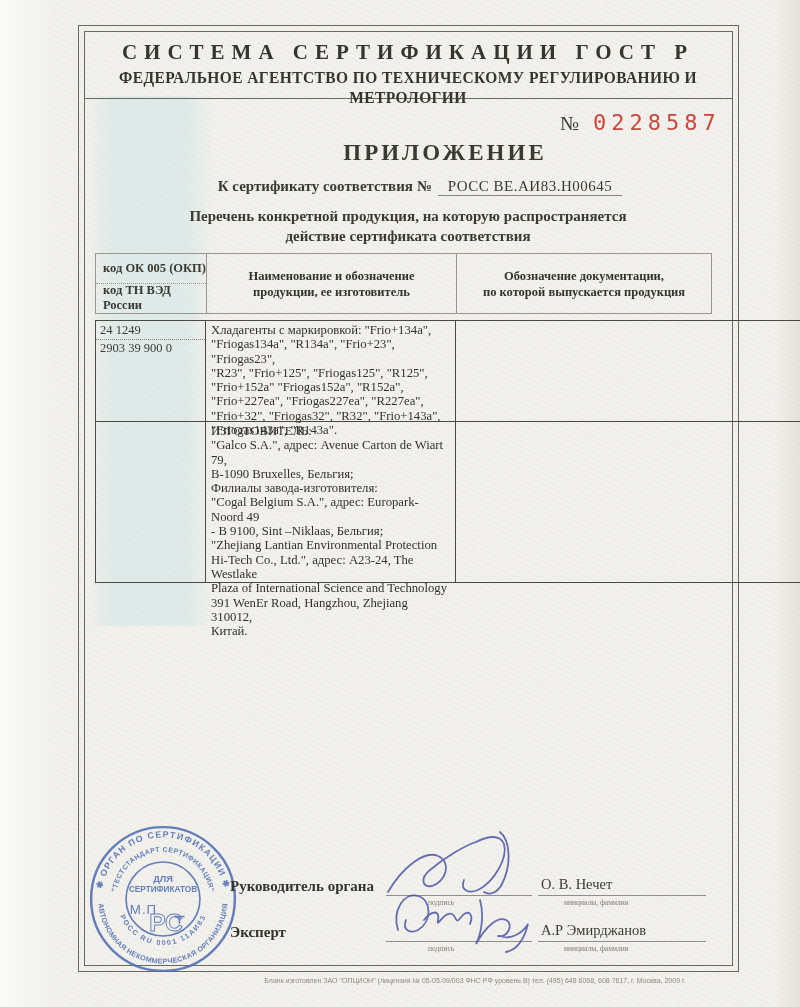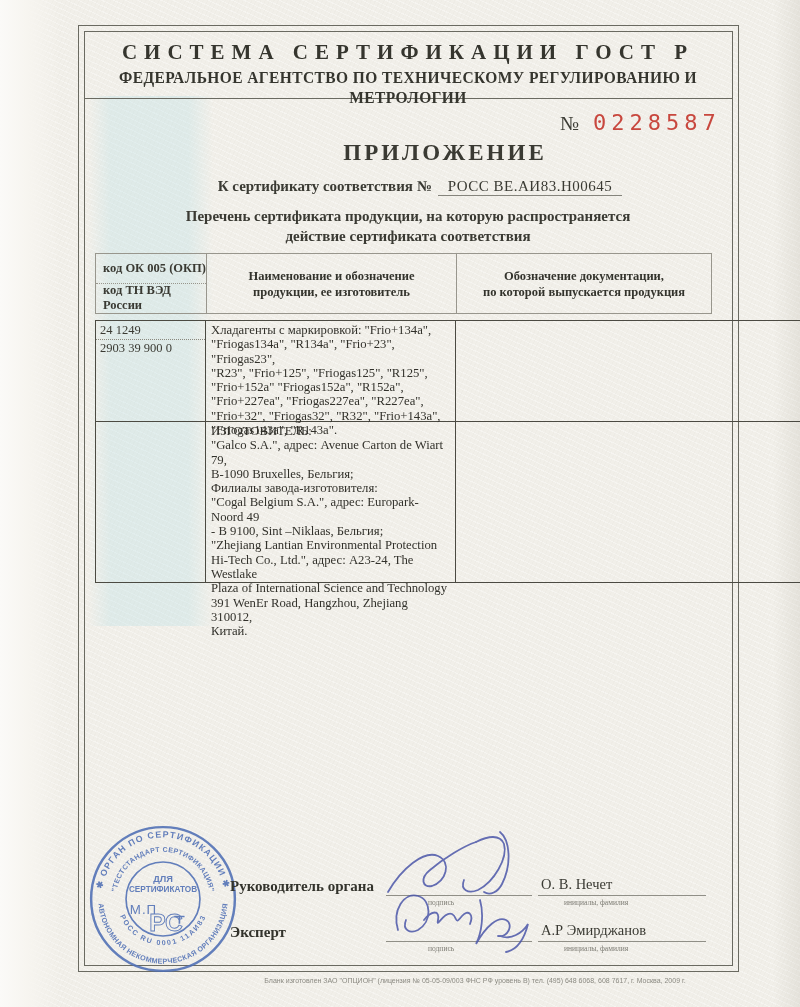--- a/index.html
+++ b/index.html
@@ -90,21 +90,21 @@
 <div class="num-row">
   <span class="num-sign">№</span><span class="num-value">0228587</span>
 </div>
 
 <div class="doc-title">ПРИЛОЖЕНИЕ</div>
 
 <div class="cert-line">
   <span class="cert-label">К сертификату соответствия №</span><span class="cert-value">РОСС BE.АИ83.Н00645</span>
 </div>
 
-<div class="descr">Перечень сертификата продукции,  на которую распространяется
+<div class="descr">Перечень конкретной продукция,  на которую распространяется
 действие сертификата соответствия</div>
 
 <div class="thead">
   <div class="c1">
     <div class="c1-top">код ОК 005 (ОКП)</div>
     <div class="c1-bot">код ТН ВЭД России</div>
   </div>
   <div class="c2 hc">Наименование и обозначение
 продукции, ее изготовитель</div>
   <div class="c3 hc">Обозначение документации,

